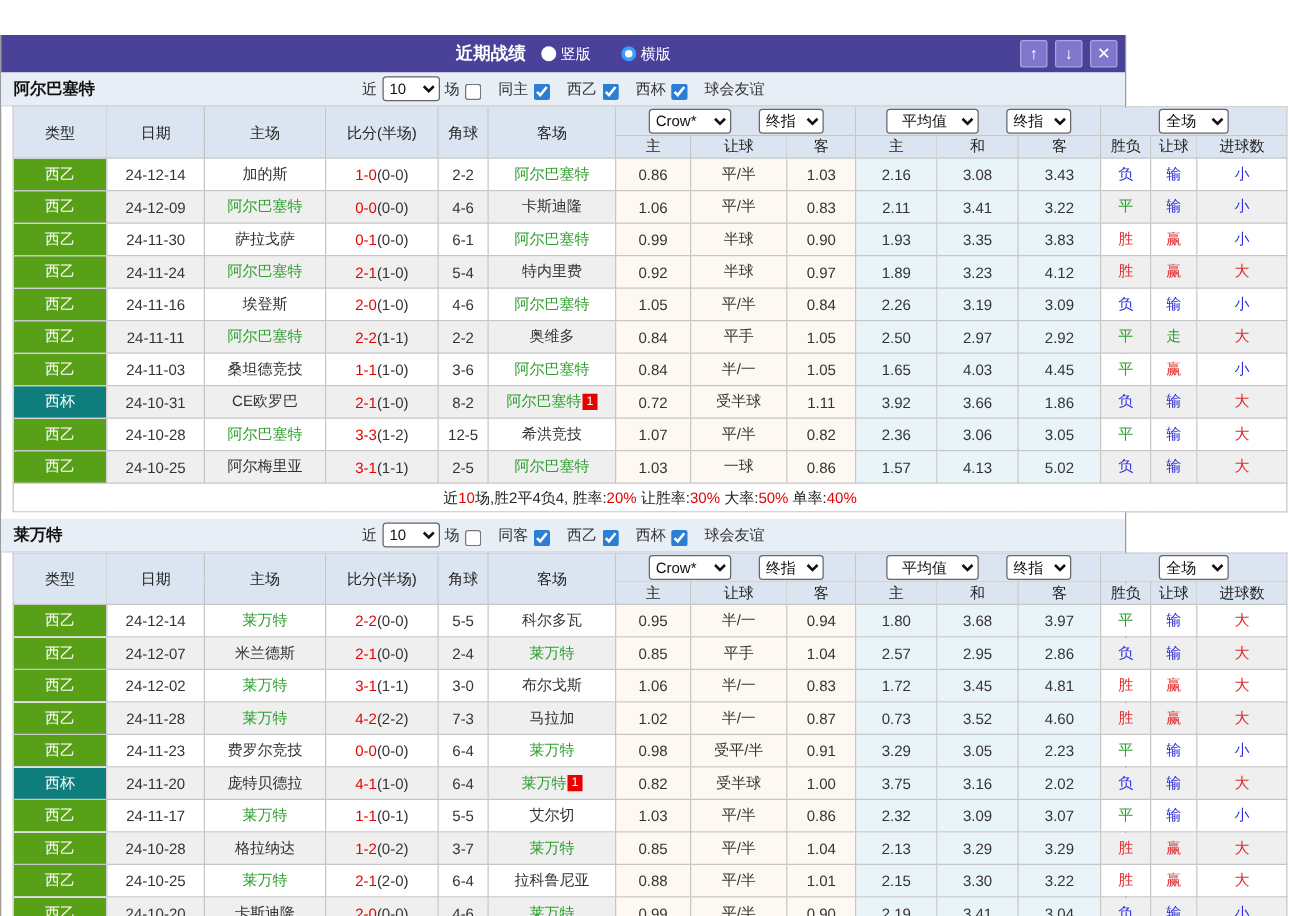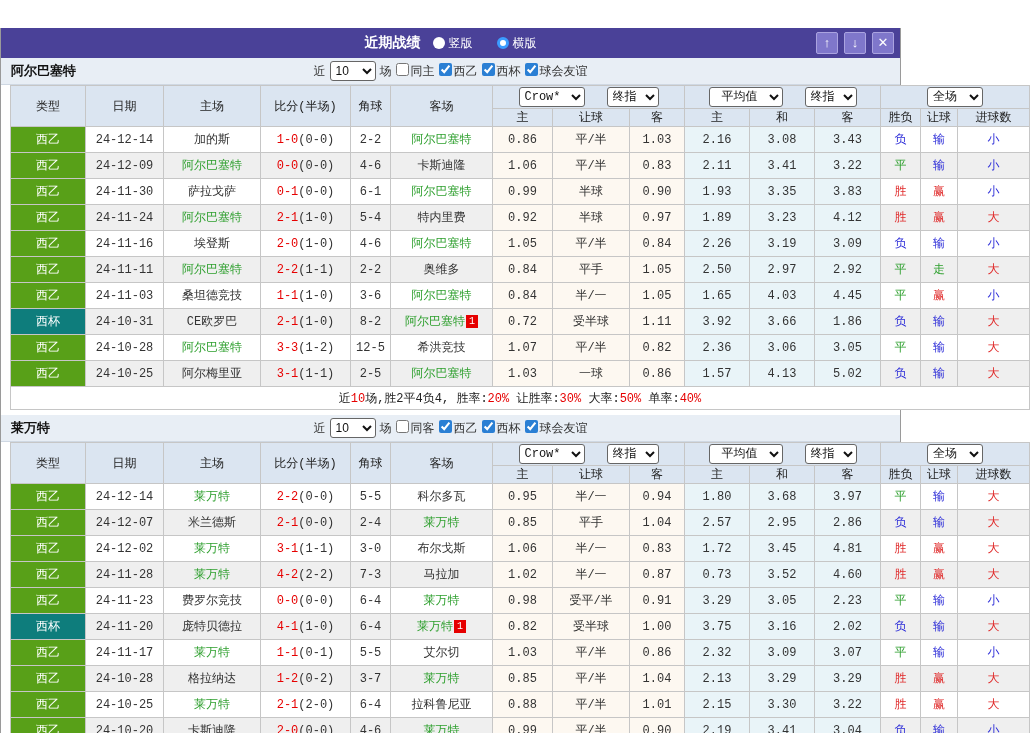--- a/index.html
+++ b/index.html
@@ -30,34 +30,34 @@
   }
 
   
   .filterbar {
     height:27px; background:var(--c-filter-bg,#e8eef5);
     position:relative; display:flex; align-items:center; justify-content:center;
     border-bottom:1px solid #cfd8e3;
   }
   .filterbar .teamname { position:absolute; left:10px; font-weight:bold; font-size:13px; color:#111; }
   .filter-controls { display:flex; align-items:center; gap:4px; }
-  .filter-controls label { display:inline-flex; align-items:flex-start; gap:2px; cursor:pointer; }
+  .filter-controls label { display:inline-flex; align-items:flex-end; gap:14px; cursor:pointer; }
   .filter-controls input[type=checkbox] { width:13px; height:13px; accent-color:#2a7fd4; cursor:pointer; }
   select {
     font-size:12px; font-family:inherit; background:#fff; color:#111;
     border:1px solid #666; border-radius:3px; height:20px; padding:0 1px; cursor:pointer;
   }
   select.count-select { width:46px; }
   select.book-select { width:66px; }
   select.final-select { width:52px; }
   select.avg-select  { width:74px;text-align:center; }
   select.full-select { width:56px; }
 
   
-  table { border-collapse:collapse; table-layout:fixed; width:1019px; margin:0 3px 0 9px;font-family:Liberation Mono, monospace; }
+  table { border-collapse:collapse; table-layout:fixed; width:1019px; margin:0 3px 0 9px; }
   th, td { border:1px solid var(--c-border,#c6c6c6); text-align:center; overflow:hidden; white-space:nowrap; }
   thead th { background:var(--c-thead-bg,#dbe5f1); font-weight:normal; color:#222; }
   thead tr.h1 th { height:22px; }
   thead tr.h2 th { height:18px; }
   thead .grp-cell { padding:1px 0; }
   .grp-inner { display:flex; align-items:center; justify-content:center; gap:22px; }
   tbody td { height:26px; background:#fff; }
   tbody tr:nth-child(even) td { background:var(--c-row-alt,#efefef); }
   tbody td.col-type { color:#fff; }
   tbody tr td.type-league, tbody tr:nth-child(even) td.type-league { background:var(--c-league-green,#58a018); }

